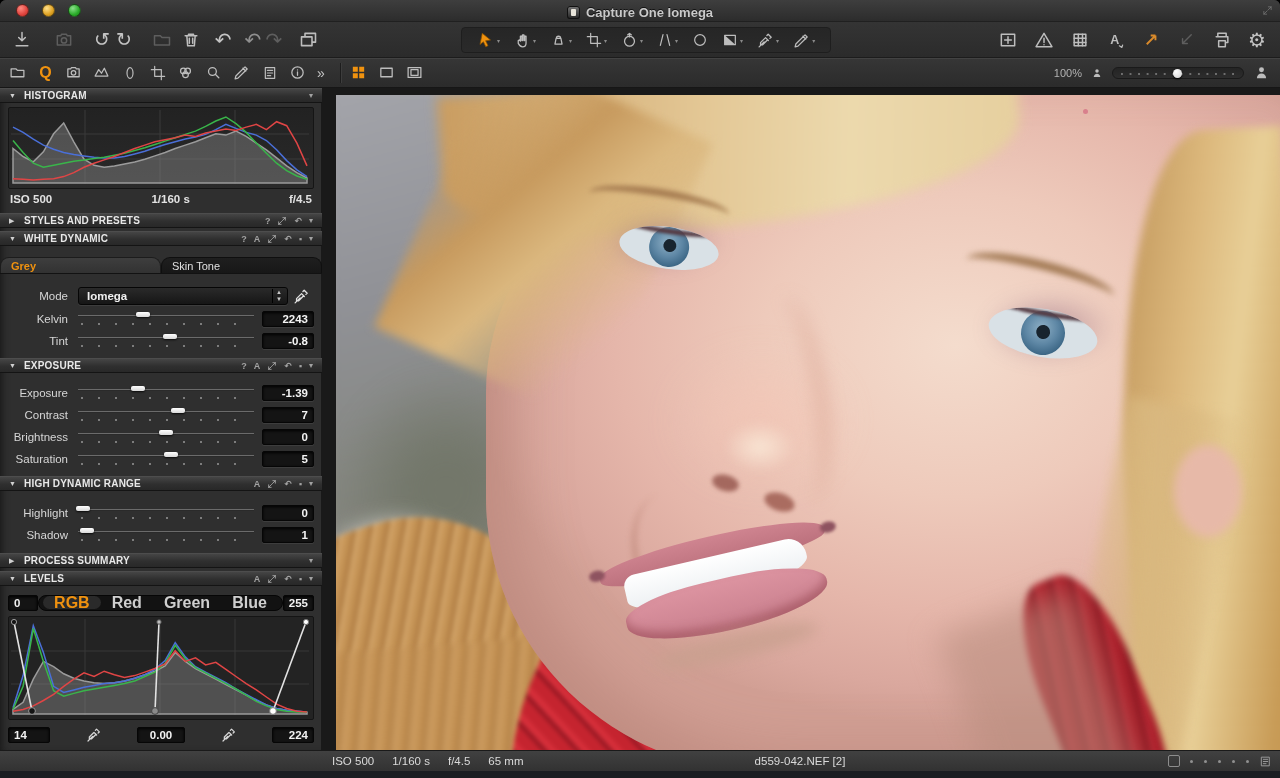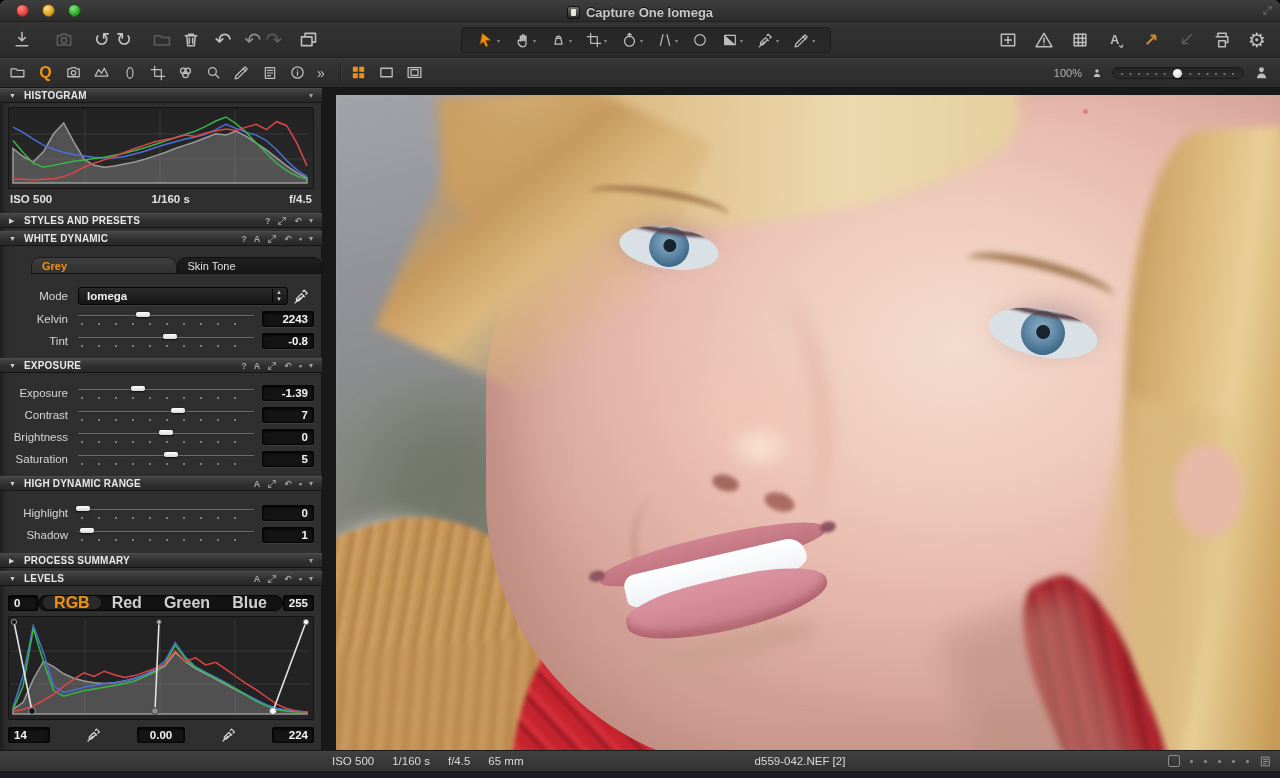--- a/index.html
+++ b/index.html
@@ -62,21 +62,21 @@
   .phead .ptitle{font-size:10px;font-weight:700;color:#e8e8e8;letter-spacing:.2px;margin-right:auto;}
   .hicons{display:flex;align-items:center;gap:7px;color:#a2a2a2;font-size:9px;font-weight:700;}
   .hicons .cg{font-size:9px;} .hicons .caret{font-size:8px;}
   .gap3{height:3px;}
   
   .histbox{margin:4px 8px 2px;background:linear-gradient(#222,#2a2a2a);border:1px solid #151515;
     border-radius:2px;padding:1px;}
   .exifrow{margin:1px 10px 4px;display:flex;justify-content:space-between;align-items:center;
     color:#e2e2e2;font-size:11.5px;font-weight:700;height:15px;}
   
-  .wbtabs{display:flex;margin-top:11px;height:17px;border-bottom:1px solid #121212;margin-left:31px;}
+  .wbtabs{display:flex;margin-top:11px;height:17px;border-bottom:1px solid #121212;}
   .wbtab{flex:1;display:flex;align-items:center;padding-left:10px;font-size:11px;color:#e0e0e0;
     background:linear-gradient(#1f1f1f,#171717);border-radius:9px 9px 0 0;border:1px solid #0f0f0f;border-bottom:none;}
   .wbtab.active{background:linear-gradient(#3e3e3e,#323232);color:#f0920f;font-weight:700;border-color:#1c1c1c;}
   
   .crow{display:flex;align-items:center;padding-right:8px;height:16px;margin-top:6px;}
   .clabel{width:78px;text-align:right;color:#d6d6d6;padding-right:10px;flex:0 0 auto;}
   .strack{flex:1;position:relative;height:15px;}
   .sline{position:absolute;left:0;right:0;top:3px;height:2px;background:#5c5c5c;
     border-top:1px solid #6b6b6b;border-bottom:1px solid #2a2a2a;}
   .sticks{position:absolute;left:3px;right:3px;top:10px;height:4px;

